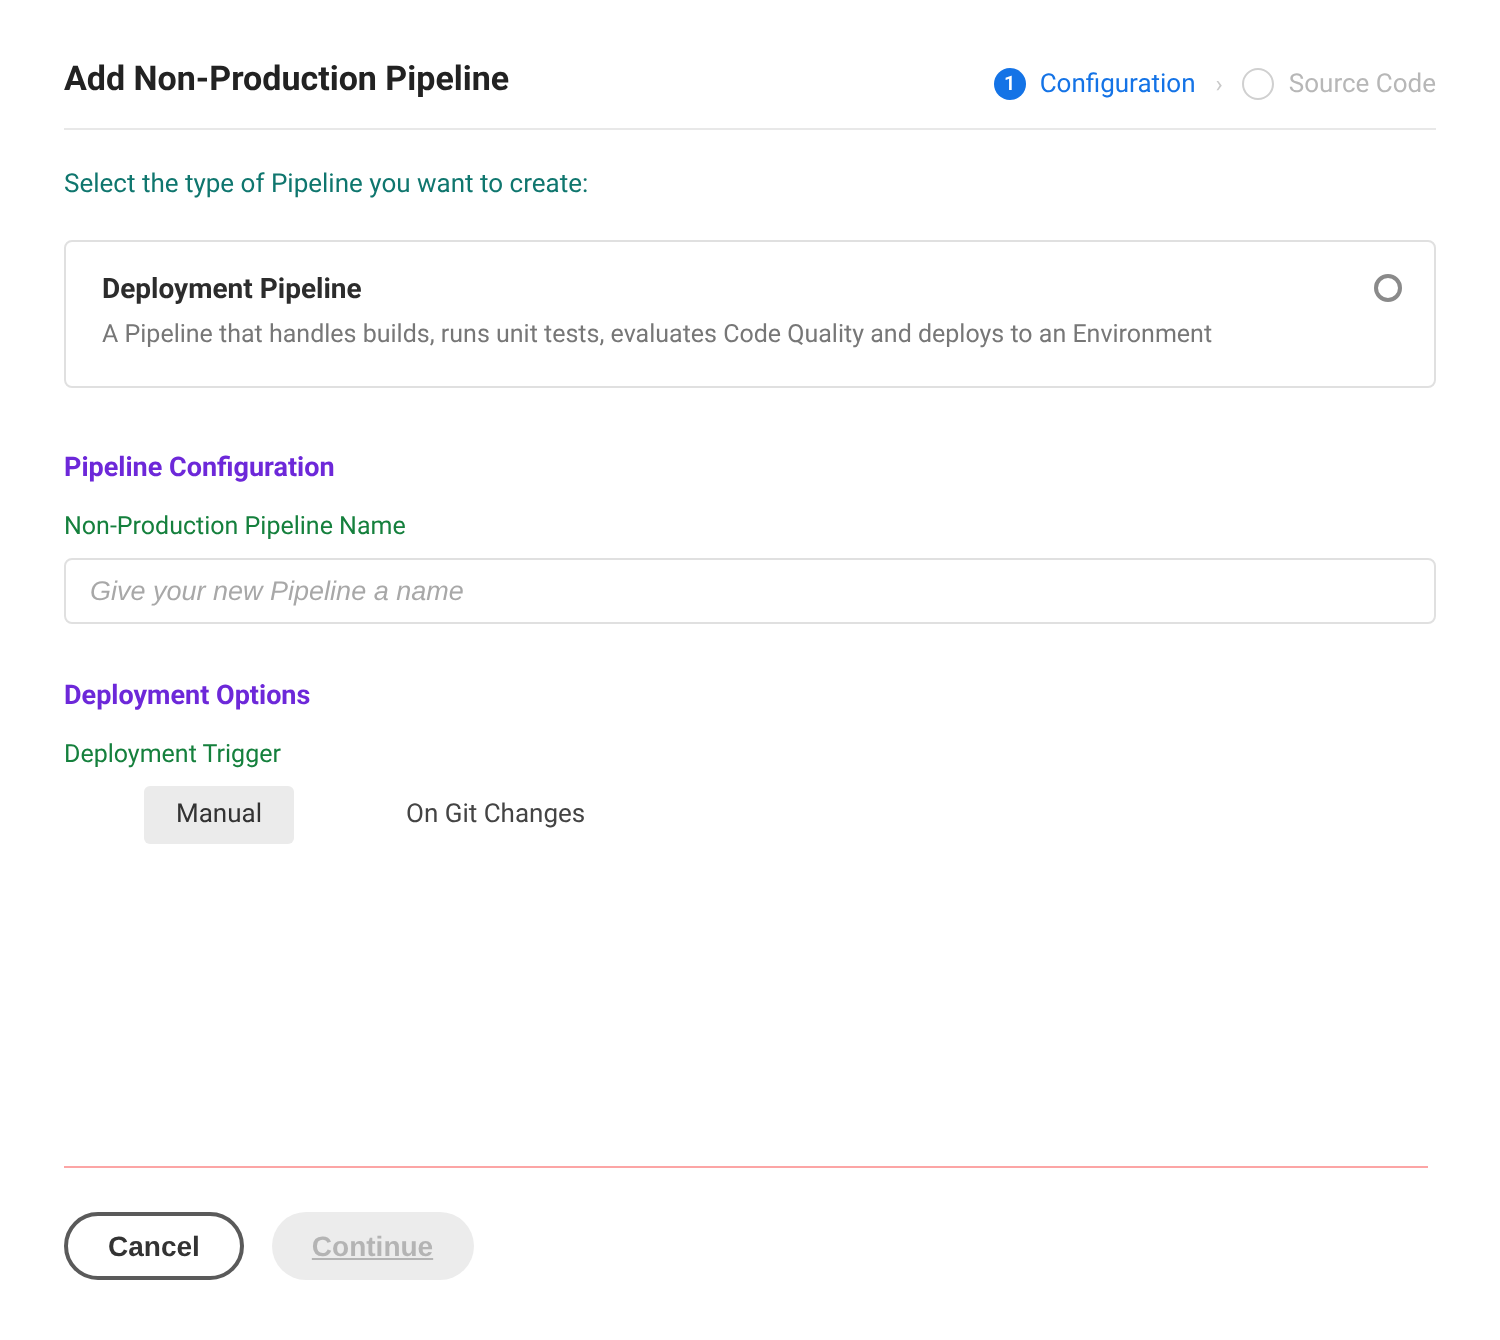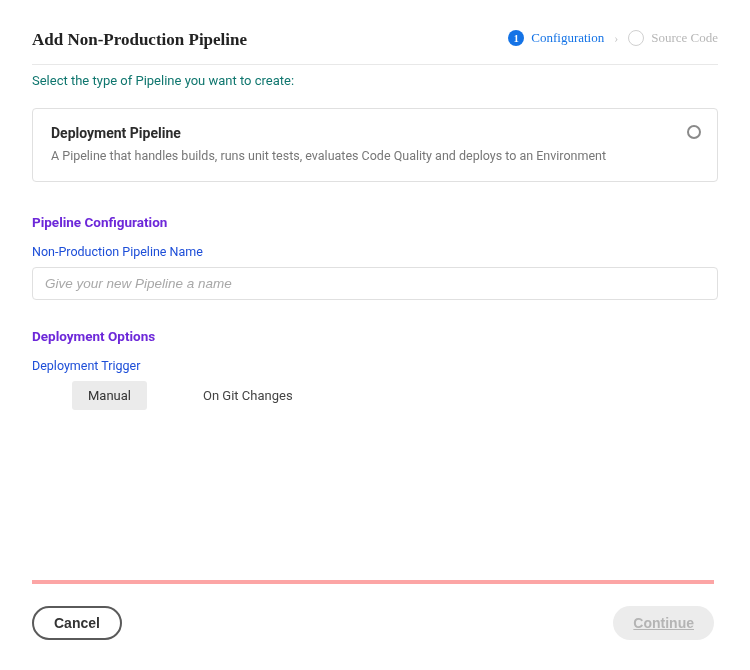--- a/index.html
+++ b/index.html
@@ -11,26 +11,25 @@
       font-family: -apple-system, BlinkMacSystemFont, "Segoe UI", Roboto, Helvetica, Arial, sans-serif;
       background: #ffffff;
       color: #2c2c2c;
       width: 750px;
       height: 670px;
       padding: 30px 32px;
       position: relative;
     }
     .header-row {
       display: flex;
-      align-items: flex-start;
+      align-items: flex-end;
       justify-content: space-between;
       padding-bottom: 14px;
       border-bottom: 1px solid #e8e8e8;
-      margin-bottom: 8px;
-      font-family: Liberation Serif, serif;
+      margin-bottom: 20px;
     }
     .page-title {
       font-size: 17px;
       font-weight: 700;
       color: #222;
     }
     .stepper {
       display: flex;
       align-items: center;
       gap: 10px;
@@ -121,21 +120,21 @@
       background: #fff;
     }
     .section-title {
       font-size: 13.5px;
       font-weight: 700;
       color: #6d28d9;
       margin-bottom: 14px;
     }
     .field-label {
       font-size: 12.5px;
-      color: #1d4ed8;
+      color: #15803d;
       margin-bottom: 8px;
     }
     .text-input {
       width: 100%;
       border: 1px solid #e0e0e0;
       border-radius: 4px;
       padding: 8px 12px;
       font-size: 13.5px;
       color: #333;
       font-style: italic;
@@ -160,24 +159,24 @@
     }
     .toggle-option.selected {
       background: #ebebeb;
       color: #333;
     }
     .footer {
       position: absolute;
       bottom: 30px;
       left: 32px;
       right: 36px;
-      border-top: 4px solid #fca5a5;
+      border-top: 1px solid #fca5a5;
       padding-top: 22px;
       display: flex;
-      justify-content: space-between;
+      justify-content: flex-start;
       gap: 14px;
     }
     .btn {
       font-size: 14px;
       font-weight: 600;
       padding: 7px 20px;
       border-radius: 18px;
       border: none;
       cursor: pointer;
     }

